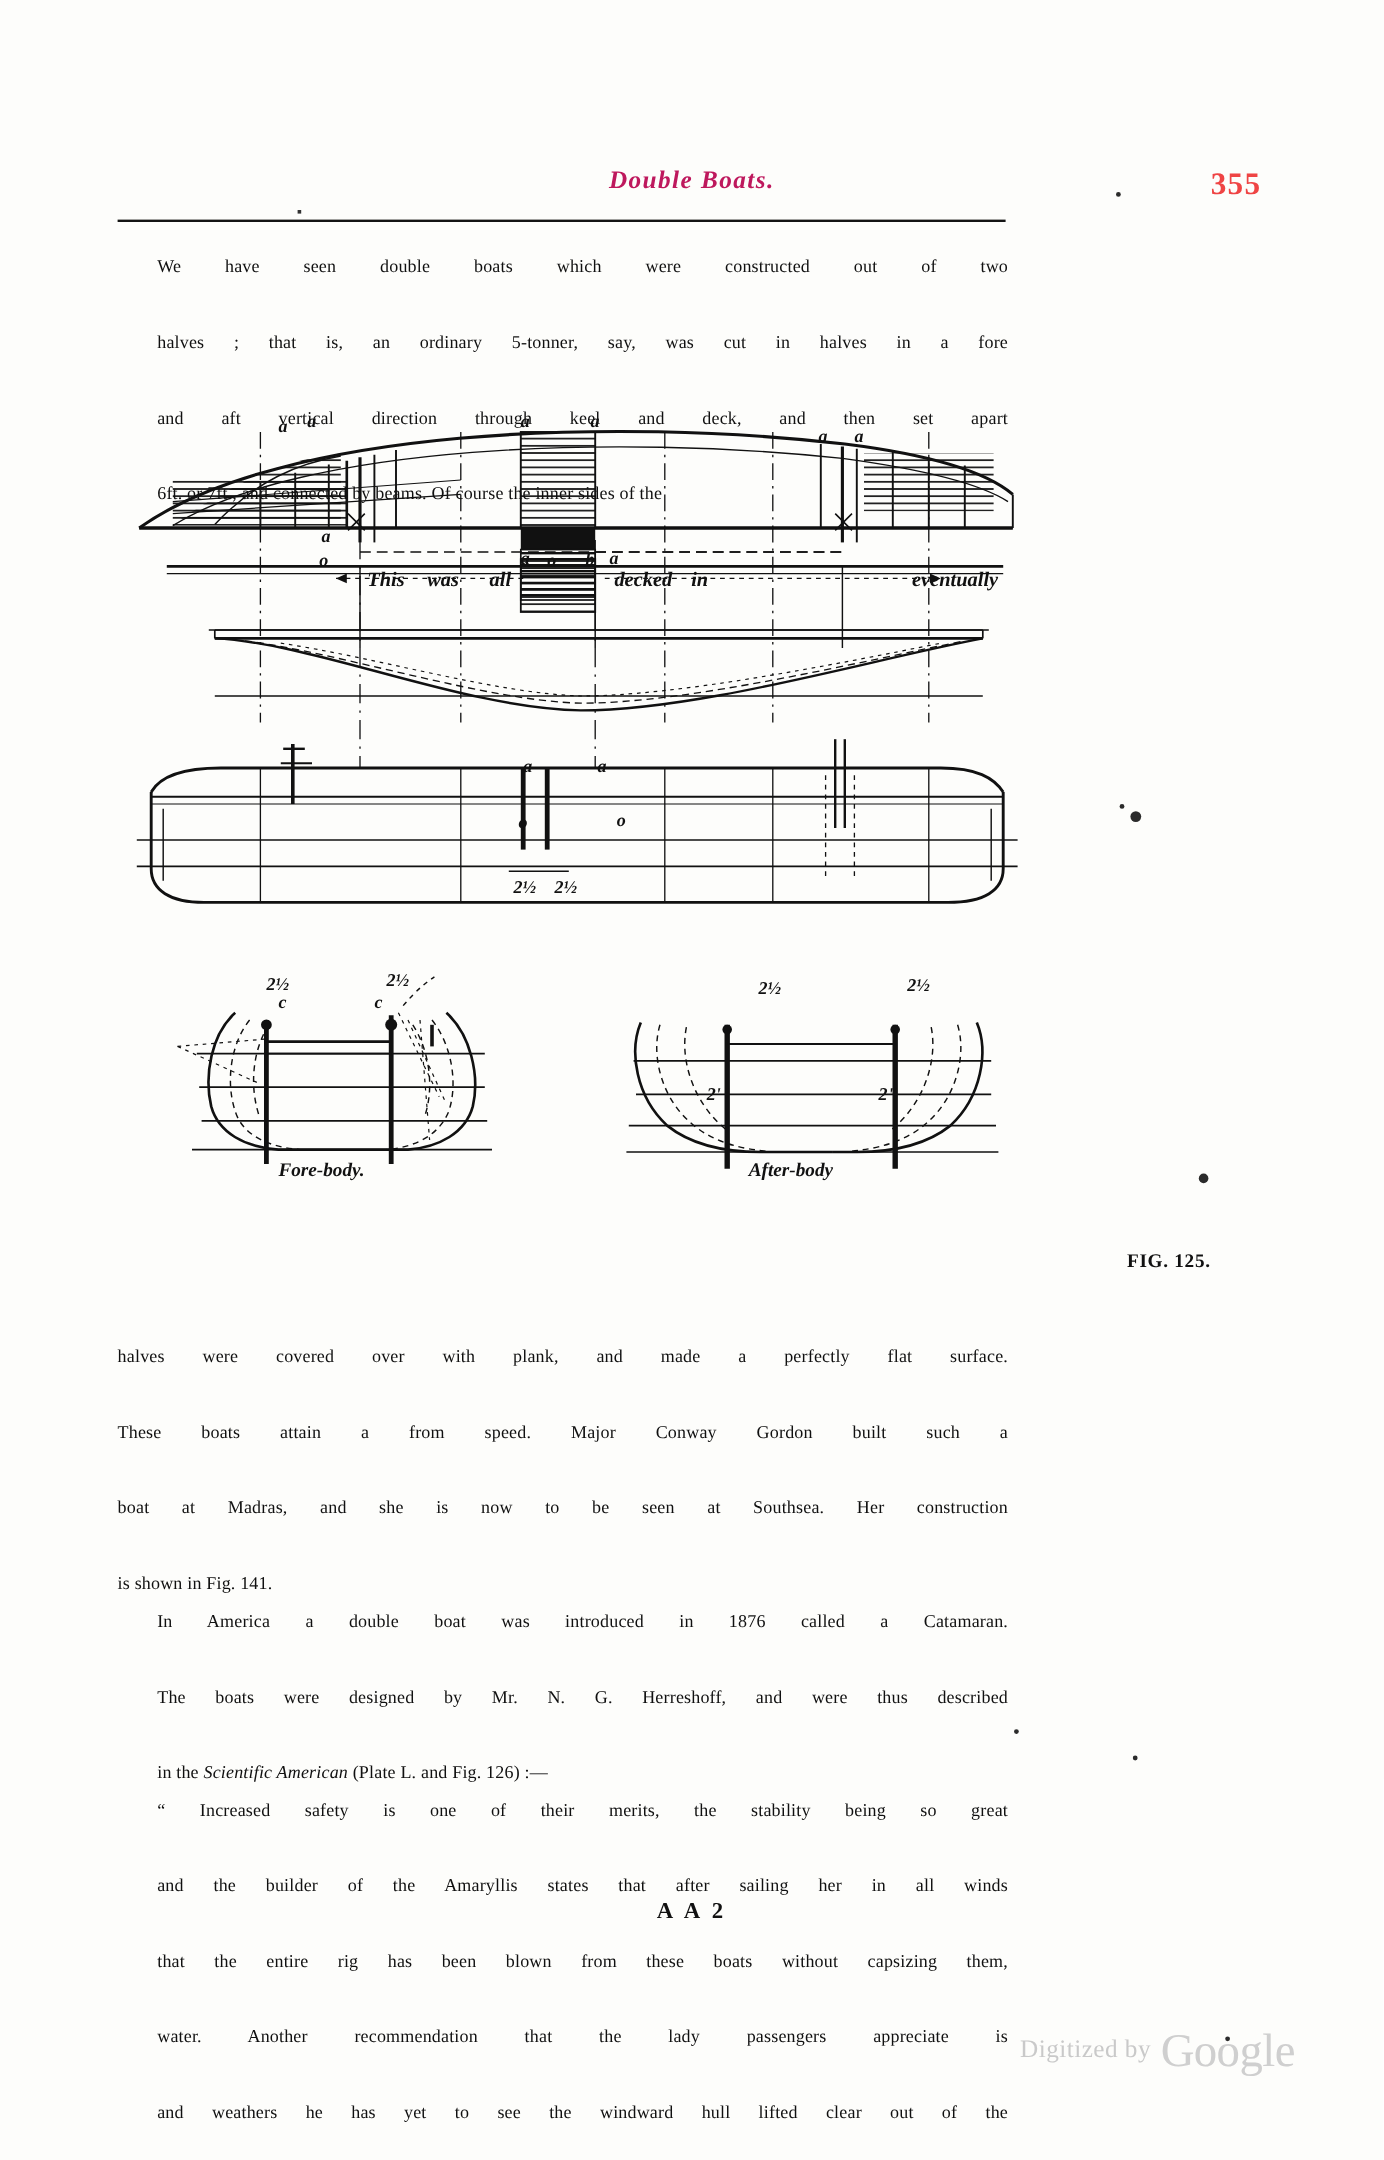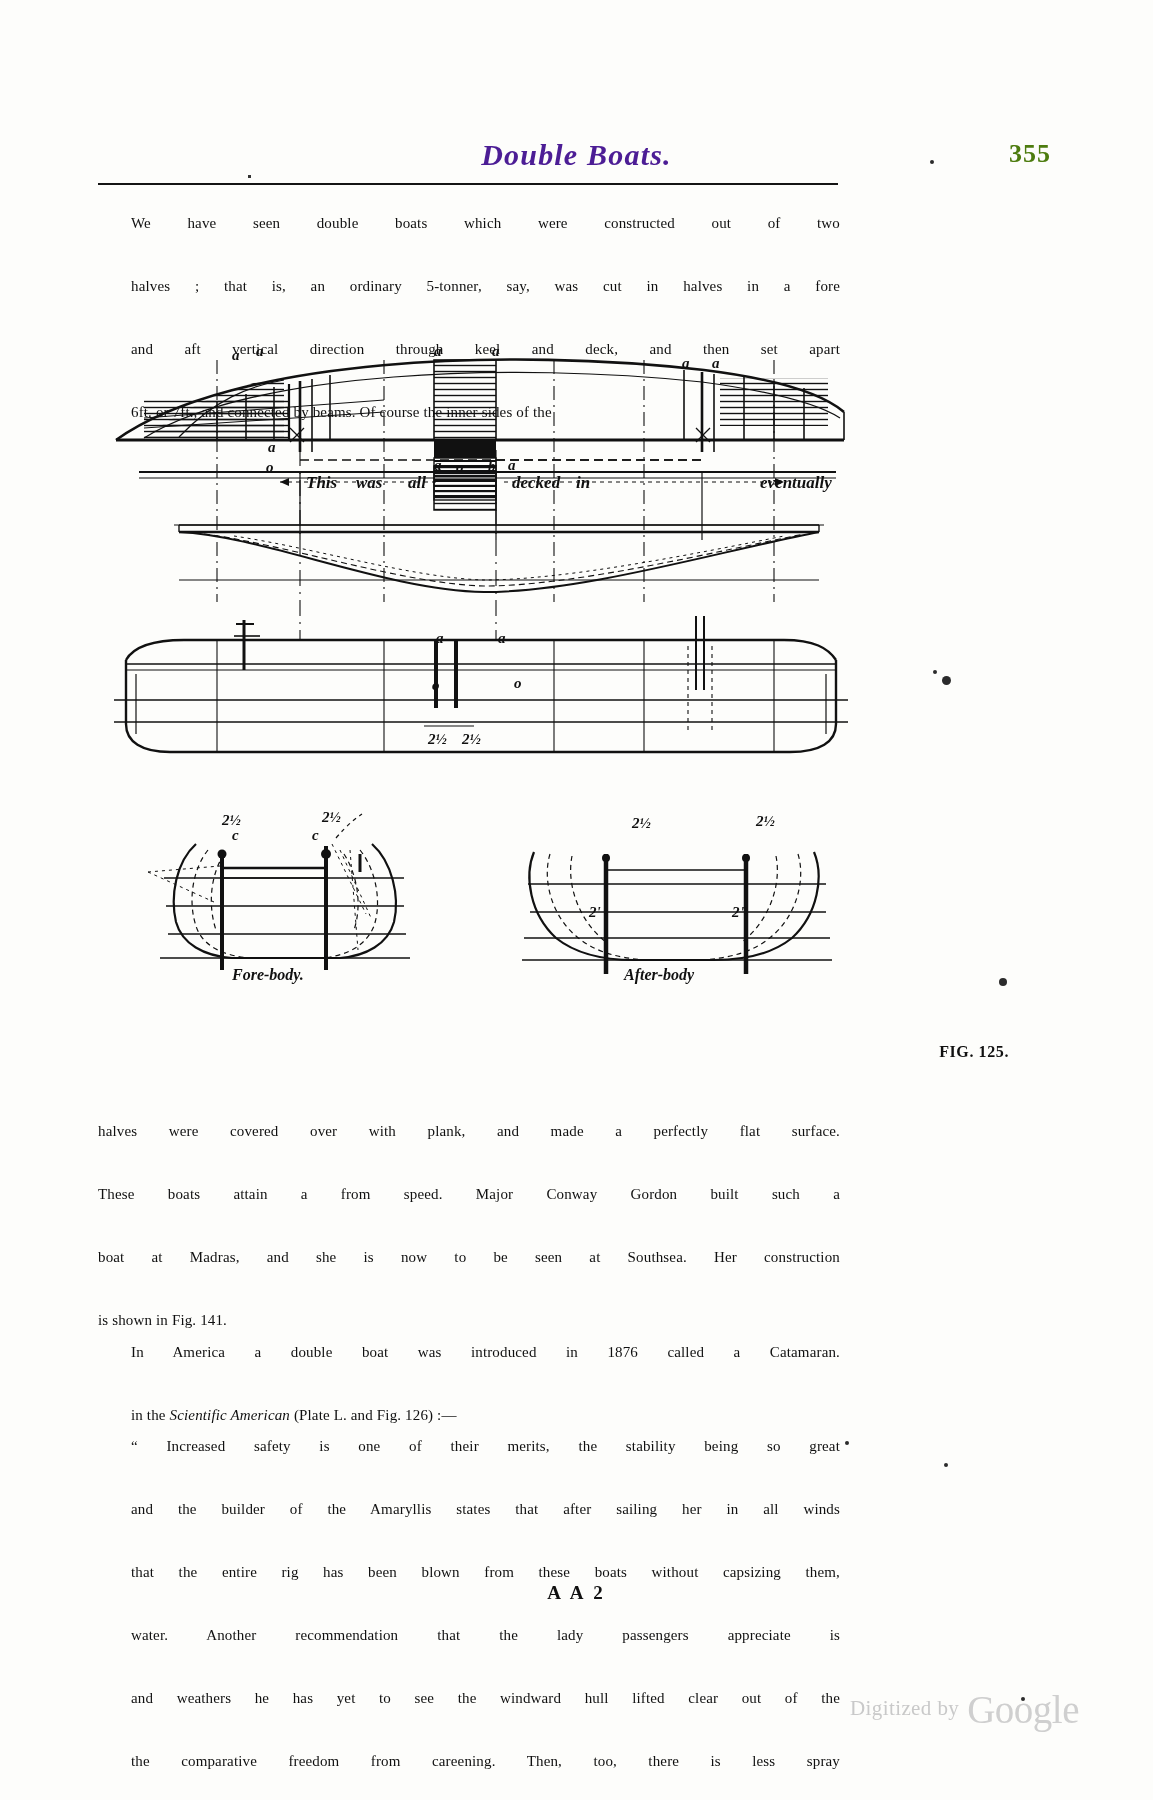--- a/index.html
+++ b/index.html
@@ -27,32 +27,32 @@
     left: 96px;
     right: 96px;
     height: 34px;
   }
   .rh-title {
     position: absolute;
     left: 0; right: 0;
     text-align: center;
     font-style: italic;
     font-weight: bold;
-    font-size: 30px;
+    font-size: 21px;
     letter-spacing: 1.2px;
-    color: #4c1d95;
+    color: #be185d;
   }
   .rh-folio {
     position: absolute;
     right: 6px;
     top: 1px;
     font-weight: bold;
     font-size: 26px;
     letter-spacing: 1px;
-    color: #4d7c0f;
+    color: #ef4444;
     text-align: center;
   }
   .head-rule {
     position: absolute;
     top: 183px;
     left: 98px;
     width: 740px;
     height: 2px;
     background: #141414;
   }
@@ -430,20 +430,21 @@
 
   <div class="col" id="para-mid">
     <p>
       <span class="just-line">halves were covered over with plank, and made a perfectly flat surface.</span>
       <span class="just-line">These boats attain a from speed.  Major Conway Gordon built such a</span>
       <span class="just-line">boat at Madras, and she is now to be seen at Southsea.  Her construction</span>
       <span class="just-line last-line">is shown in Fig. 141.</span>
     </p>
     <p class="indent">
       <span class="just-line">In America a double boat was introduced in 1876 called a Catamaran.</span>
+      <span class="just-line">The boats were designed by Mr. N. G. Herreshoff, and were thus described</span>
       <span class="just-line last-line"><span>in the </span><span class="ital">Scientific American</span><span> (Plate L. and Fig. 126) :—</span></span>
     </p>
     <p class="indent">
       <span class="just-line">“ Increased safety is one of  their merits, the stability being so great</span>
       <span class="just-line">and the builder of the Amaryllis states that after sailing her in all winds</span>
       <span class="just-line">that the entire rig has been blown from these boats without capsizing them,</span>
       <span class="just-line">water.    Another recommendation that the lady passengers appreciate is</span>
       <span class="just-line">and weathers he has yet to see the windward hull lifted clear out of the</span>
       <span class="just-line">the comparative freedom from careening.    Then, too, there is less spray</span>
 

